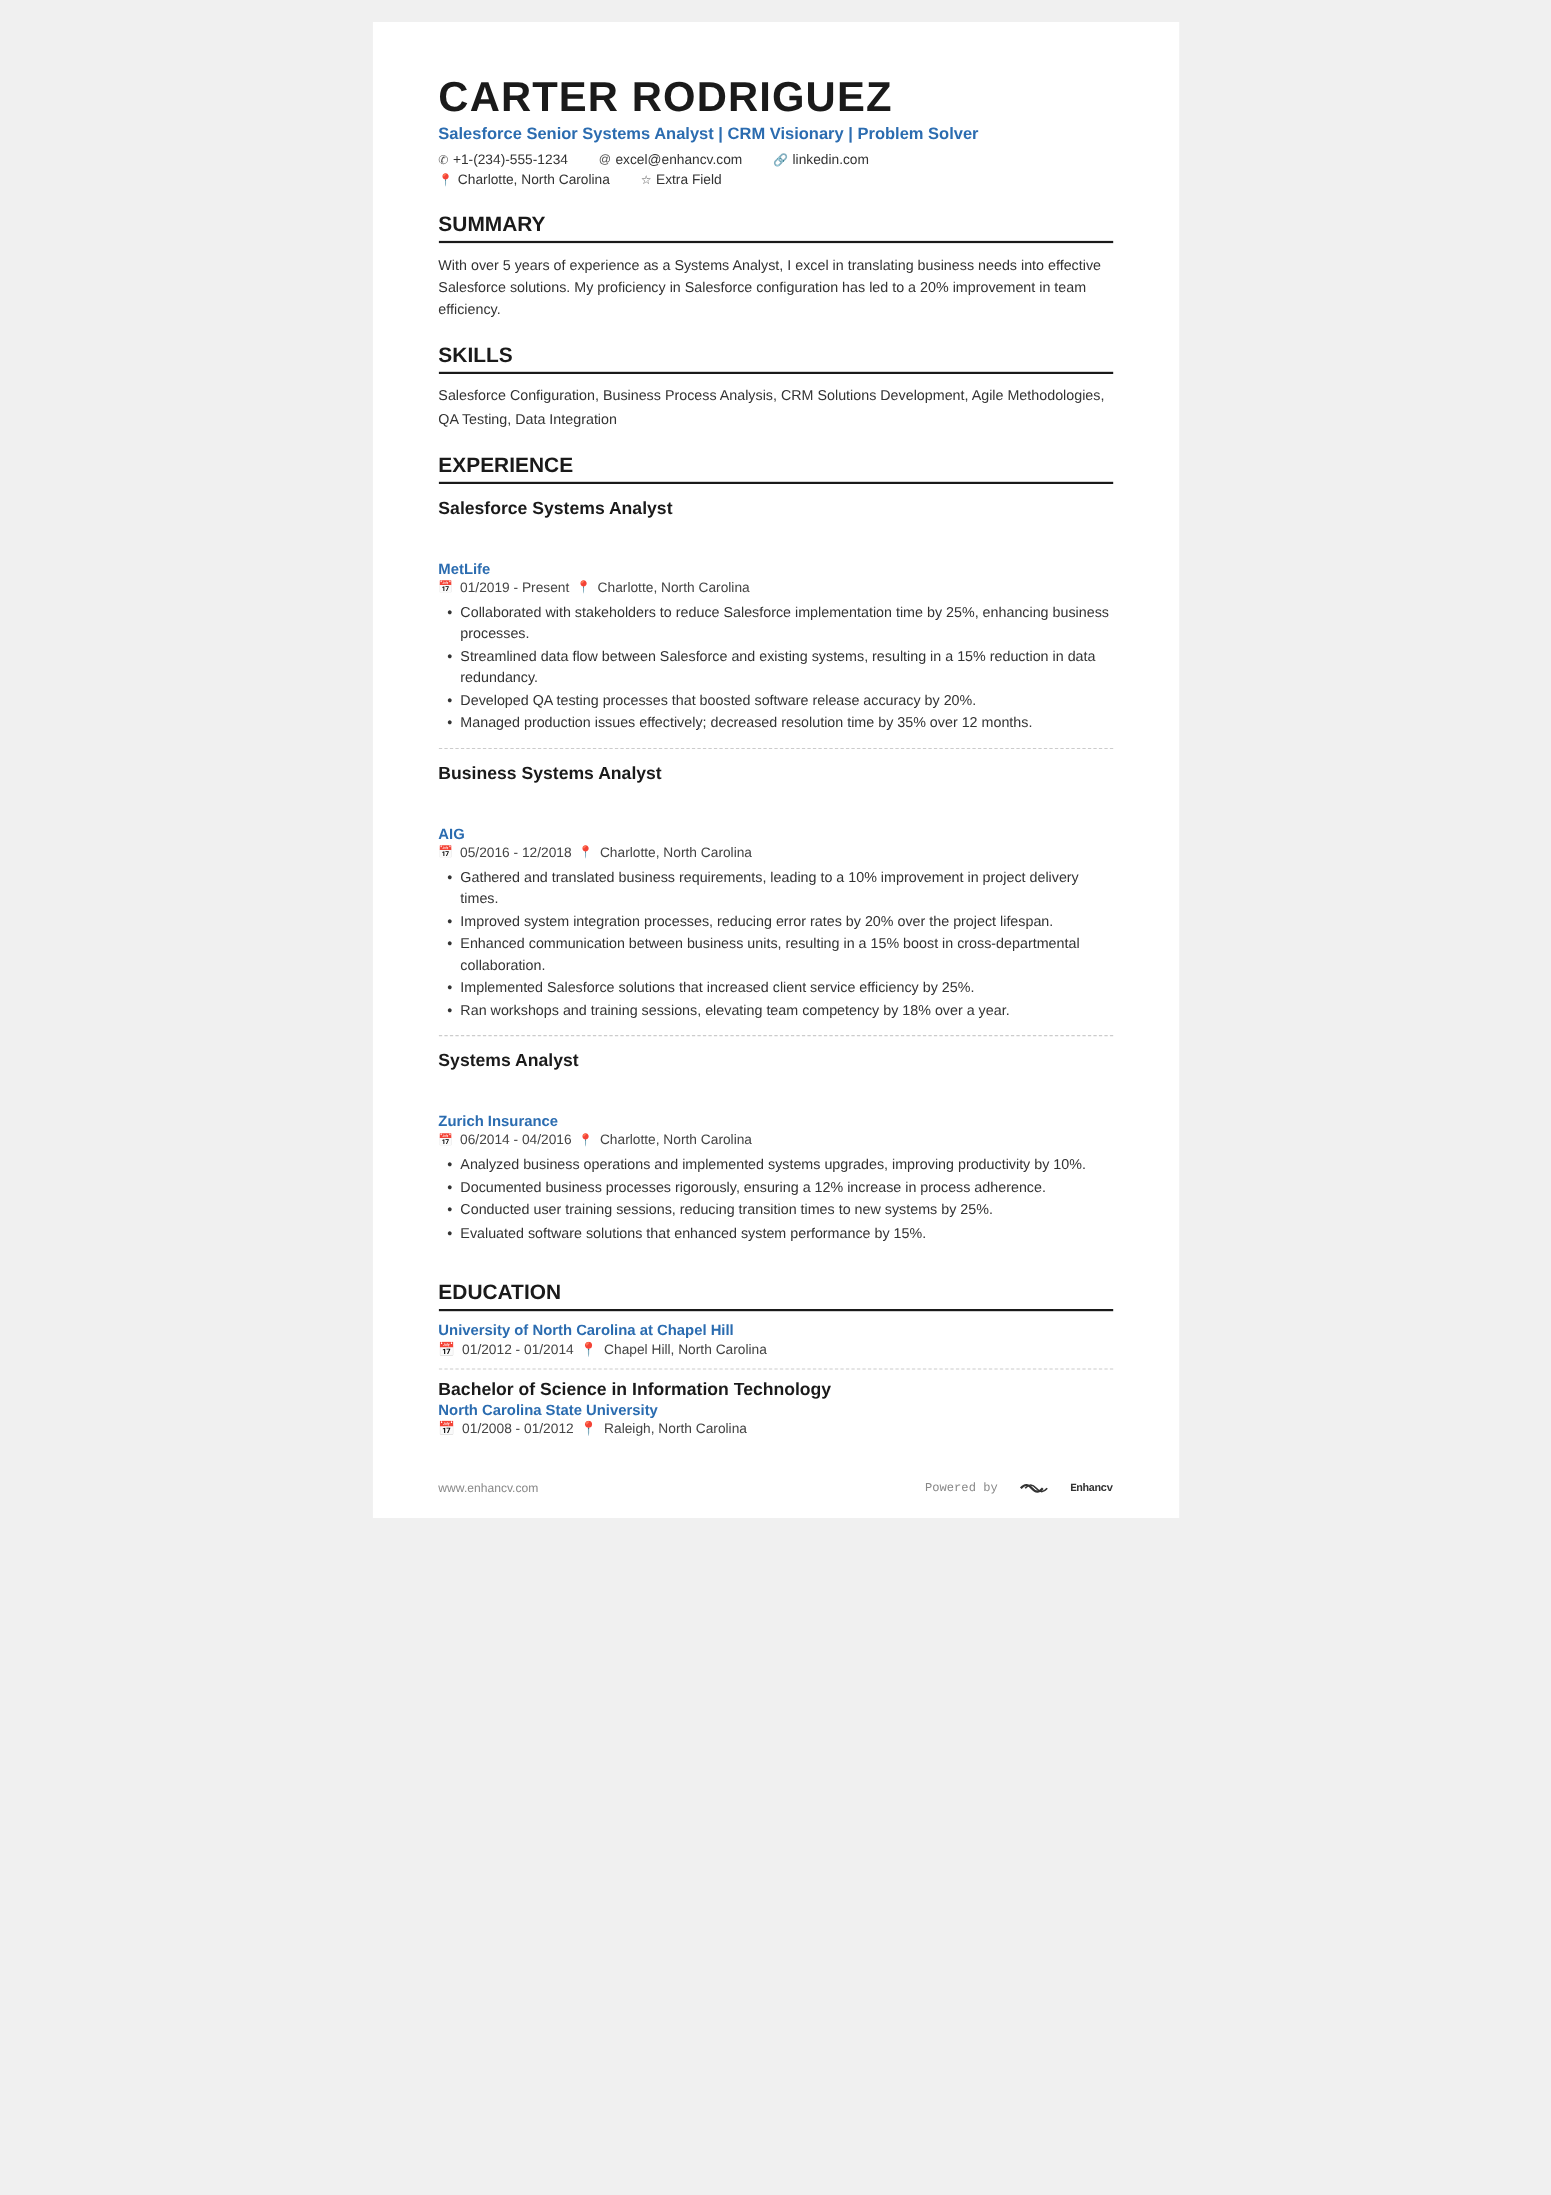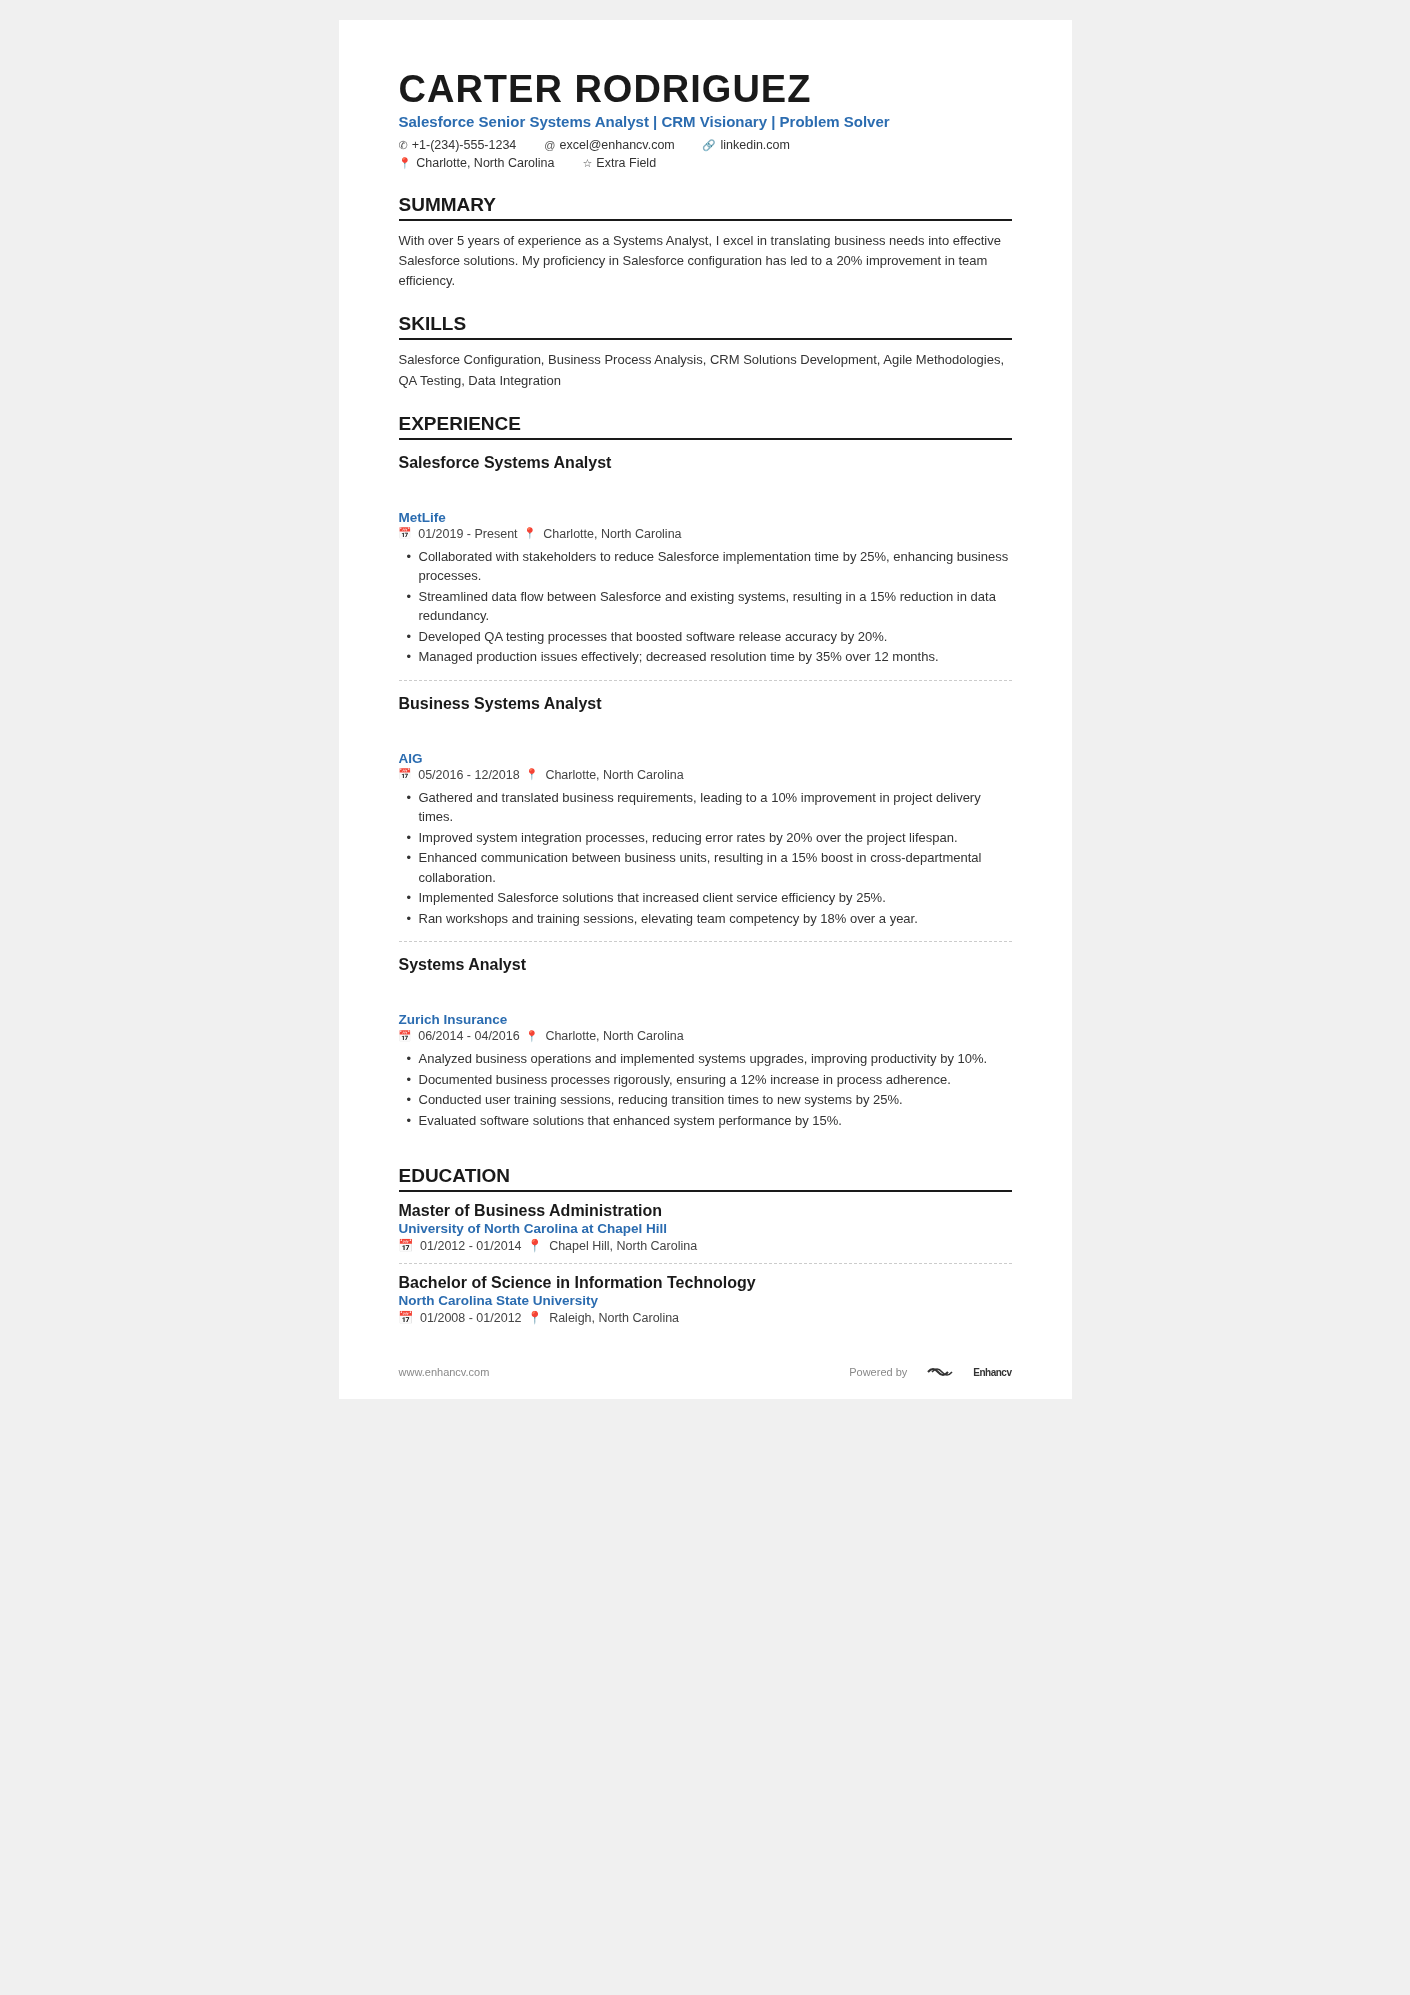--- a/index.html
+++ b/index.html
@@ -158,20 +158,21 @@
       align-items: center;
       font-size: 11px;
       color: #888;
     }
     .footer-brand {
       display: flex;
       align-items: center;
       gap: 19px;
       font-size: 11px;
       color: #888;
+      font-family: Liberation Mono, monospace;
     }
     .enhancv-logo {
       font-size: 10px;
       font-weight: bold;
       color: #333;
       letter-spacing: -0.5px;
     }
   </style>
 </head>
 <body>
@@ -270,21 +271,20 @@
         <li>Conducted user training sessions, reducing transition times to new systems by 25%.</li>
         <li>Evaluated software solutions that enhanced system performance by 15%.</li>
       </ul>
     </div>
   </div>
 
   <div class="section">
     <div class="section-title">EDUCATION</div>
 
     <div class="edu-block">
-      <div class="edu-degree">Master of Business Administration</div>
       <div class="edu-institution">University of North Carolina at Chapel Hill</div>
       <div class="edu-meta">
         <span class="meta-icon">📅</span>
         <span>01/2012 - 01/2014</span>
         <span class="meta-icon">📍</span>
         <span>Chapel Hill, North Carolina</span>
       </div>
     </div>
 
     <div class="edu-block">

